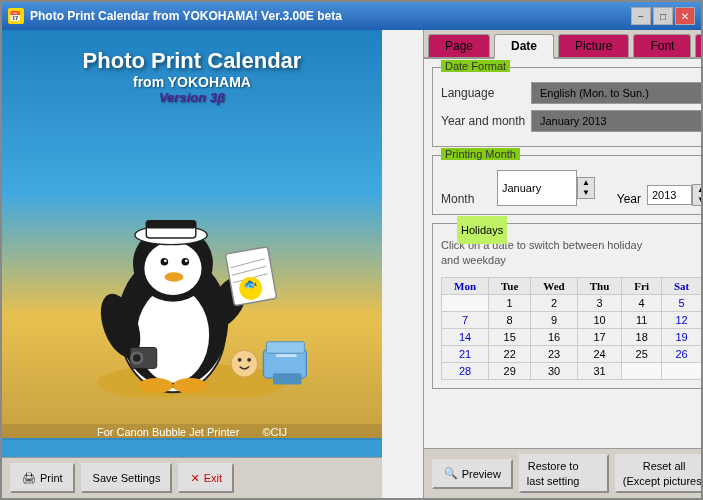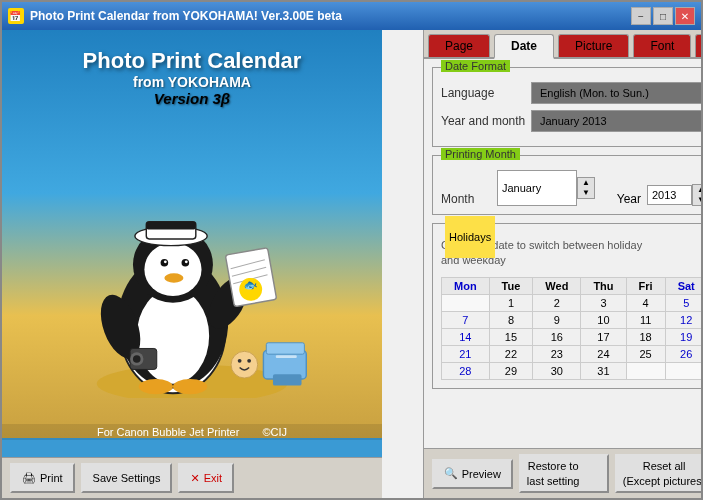--- a/index.html
+++ b/index.html
@@ -96,24 +96,24 @@
       font-weight: bold;
       text-shadow: 2px 2px 4px rgba(0,0,0,0.5);
       line-height: 1.2;
     }
     .app-title .from {
       font-size: 14px;
       font-weight: bold;
       text-shadow: 1px 1px 2px rgba(0,0,0,0.5);
     }
     .app-title .version {
-      font-size: 15px;
+      font-size: 13px;
       font-style: italic;
       font-weight: bold;
-      color: #000000;
+      color: #4c1d95;
       text-shadow: 1px 1px 2px rgba(0,0,0,0.5);
     }
     .mascot-area {
       position: relative;
       z-index: 2;
       flex: 1;
       width: 100%;
       display: flex;
       align-items: center;
       justify-content: center;
@@ -144,21 +144,21 @@
     .tabs {
       display: flex;
       background: #d4d0c8;
       border-bottom: 2px solid #999;
       padding-top: 4px;
     }
     .tab {
       padding: 4px 16px;
       border: 1px solid #999;
       border-bottom: none;
-      background: #b91c1c;
+      background: #be185d;
       cursor: pointer;
       margin-left: 4px;
       font-size: 12px;
       border-radius: 3px 3px 0 0;
     }
     .tab.active {
       background: #f0f0f0;
       border-bottom: 2px solid #f0f0f0;
       margin-bottom: -2px;
       font-weight: bold;
@@ -245,23 +245,23 @@
       padding: 6px 4px;
       font-size: 11px;
     }
     .holidays-section {
       border: 1px solid #999;
       position: relative;
     }
     .holidays-title {
       position: absolute;
       top: -8px;
-      left: 12px;
-      background: #fde047;
-      padding: 15px 4px;
+      left: 24px;
+      background: #bef264;
+      padding: 8px 4px;
       font-size: 11px;
     }
     .holidays-content {
       padding: 14px 8px 8px 8px;
     }
     .holidays-hint {
       font-size: 11px;
       color: #555;
       margin-bottom: 8px;
       line-height: 1.4;
@@ -270,20 +270,21 @@
       width: 100%;
       border-collapse: collapse;
       font-size: 11px;
     }
     .calendar-grid th {
       text-align: center;
       padding: 2px 12px;
       border: 1px solid #ccc;
       font-weight: bold;
       background: #e8e8e8;
+      font-family: Liberation Serif, serif;
     }
     .calendar-grid td {
       text-align: center;
       padding: 2px 6px;
       border: 1px solid #ccc;
       cursor: pointer;
     }
     .calendar-grid td.empty { background: #f8f8f8; cursor: default; }
     .col-mon { color: #0000cc; }
     .col-sat { color: #0000cc; }

